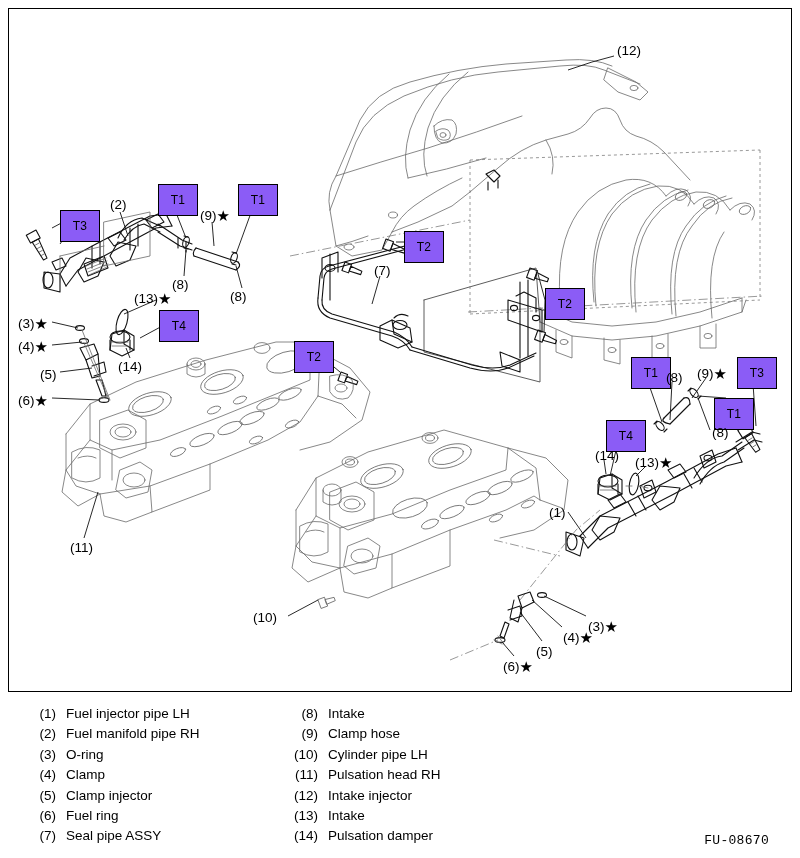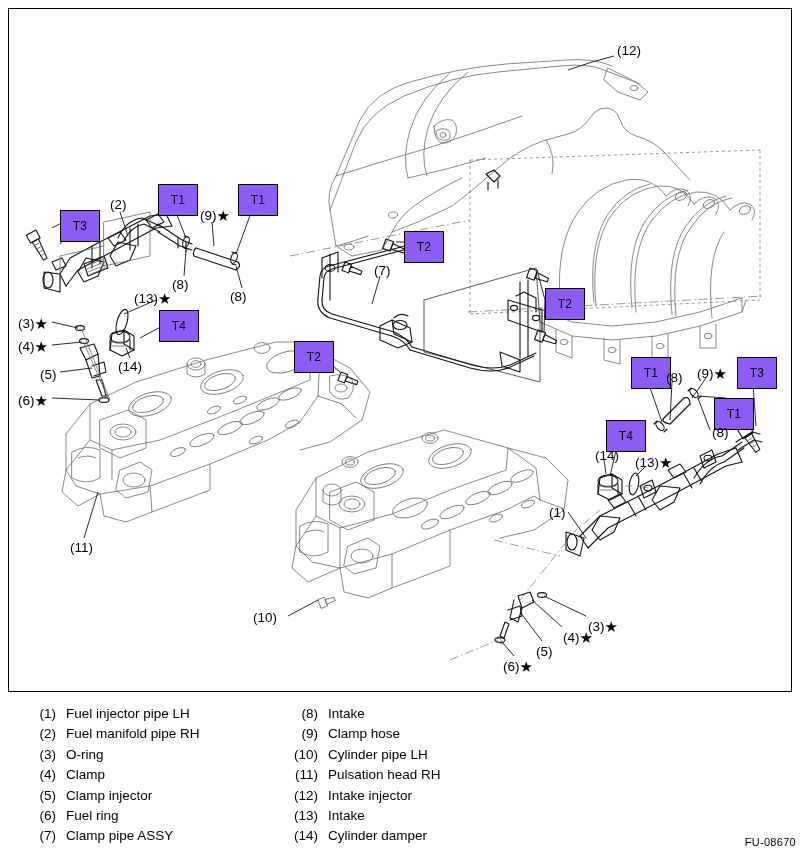--- a/index.html
+++ b/index.html
@@ -19,22 +19,22 @@
   .tbox{position:absolute;width:40px;height:32px;border:1.6px solid #000;
         background:#8b5cf6;box-sizing:border-box;display:flex;align-items:center;
         justify-content:center;font-size:12px;line-height:1;letter-spacing:.2px;}
 
   
   .num{position:absolute;font-size:13.5px;line-height:1;white-space:nowrap;
        background:transparent;}
   .num .st{font-size:15px;line-height:1;vertical-align:-1px;}
 
   
-  .figid{position:absolute;right:4px;bottom:10px;font-size:11px;
-         letter-spacing:.3px;}
+  .figid{position:absolute;right:31px;bottom:10px;font-size:13px;
+         letter-spacing:.3px;font-family:Liberation Mono, monospace;}
 
   
   .legend{position:absolute;left:8px;top:704px;width:784px;}
   .legend .col{position:absolute;top:0;}
   .legend .colL{left:14px;}
   .legend .colR{left:276px;}
   .legend .row{position:relative;height:20.4px;white-space:nowrap;}
   .legend .n{position:absolute;left:0;top:0;width:34px;text-align:right;
              font-size:13.5px;line-height:20.4px;}
   .legend .t{position:absolute;left:44px;top:0;font-size:13.5px;
@@ -544,21 +544,21 @@
         <div class="row">
           <span class="n">(5)</span>
           <span class="t">Clamp injector</span>
         </div>
         <div class="row">
           <span class="n">(6)</span>
           <span class="t">Fuel ring</span>
         </div>
         <div class="row">
           <span class="n">(7)</span>
-          <span class="t">Clamp pipe ASSY</span>
+          <span class="t">Seal pipe ASSY</span>
         </div>
       </div>
     <div class="col colR" id="legend-right">
         <div class="row">
           <span class="n">(8)</span>
           <span class="t">Intake</span>
         </div>
         <div class="row">
           <span class="n">(9)</span>
           <span class="t">Clamp hose</span>
@@ -574,18 +574,18 @@
         <div class="row">
           <span class="n">(12)</span>
           <span class="t">Intake injector</span>
         </div>
         <div class="row">
           <span class="n">(13)</span>
           <span class="t">Intake</span>
         </div>
         <div class="row">
           <span class="n">(14)</span>
-          <span class="t">Cylinder damper</span>
+          <span class="t">Pulsation damper</span>
         </div>
       </div>
   </div>
 
 </div>
 
 </body></html>

